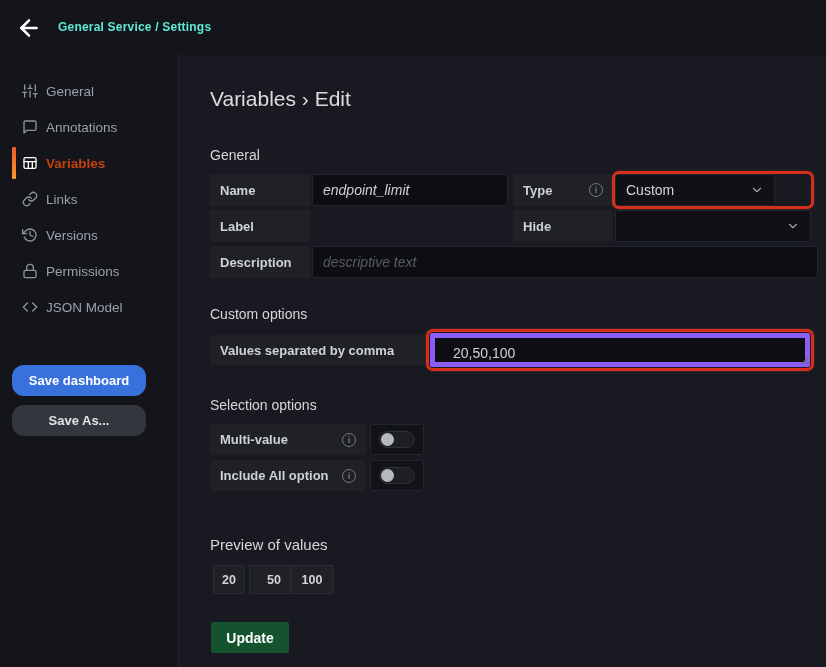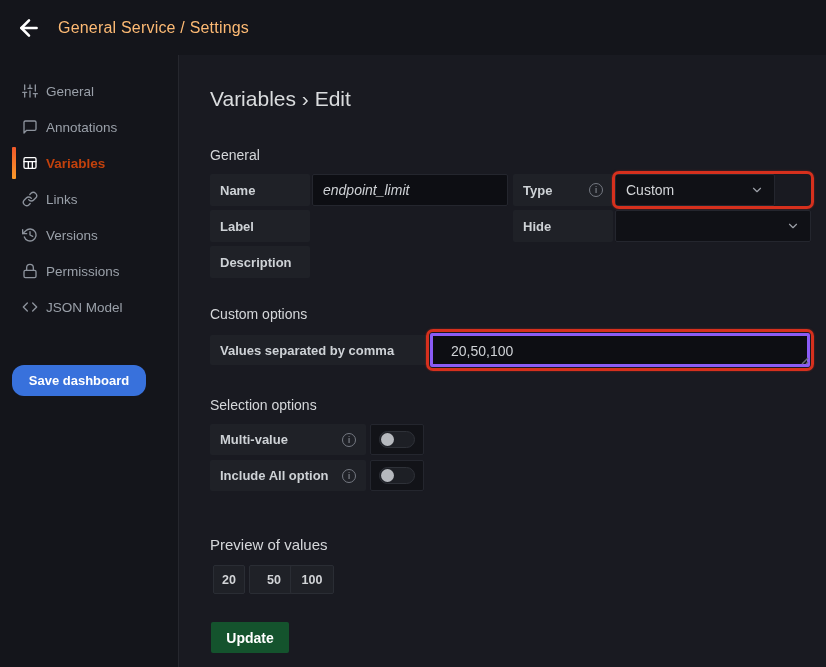--- a/index.html
+++ b/index.html
@@ -3,21 +3,21 @@
 <meta charset="utf-8">
 <style>
   * { margin:0; padding:0; box-sizing:border-box; }
   html,body { background:#0e0f13; }
   body { font-family:"Liberation Sans", sans-serif; }
   .page { position:relative; width:826px; height:667px; background:#14151b; overflow:hidden; }
 
   
   .header { position:absolute; left:0; top:0; width:826px; height:55px; background:#14151b; }
   .back-btn { position:absolute; left:14px; top:13px; width:30px; height:30px; display:flex; align-items:center; justify-content:center; cursor:pointer; background:none; border:none; color:#ffffff; }
-  .header-title { position:absolute; left:58px; top:0; height:55px; line-height:55px; font-size:16px; font-weight:400; color:#fdba74; letter-spacing:.2px; }
+  .header-title { position:absolute; left:58px; top:0; height:55px; line-height:55px; font-size:12px; font-weight:700; color:#5eead4; letter-spacing:.2px; }
 
   
   .sidebar { position:absolute; left:0; top:55px; width:179px; height:612px; background:#14151b; border-right:1px solid #26272e; }
   .nav { position:absolute; left:0; top:18px; width:100%; }
   .nav-item { position:relative; height:36px; display:flex; align-items:center; padding-left:22px; gap:8px; color:#9aa0a9; font-size:13.5px; cursor:pointer; }
   .nav-item .nav-ico { width:16px; height:16px; flex:0 0 16px; color:#8d939d; display:flex; }
   .nav-item.active { color:#c2410c; font-weight:700; }
   .nav-item.active .nav-ico { color:#ffffff; }
   .active-bar { position:absolute; left:12px; top:2px; width:4px; height:32px; border-radius:1px;
                 background:linear-gradient(180deg,#f0582a 0%,#fb9a2a 100%); }
@@ -35,21 +35,21 @@
   .finput { position:absolute; height:32px; background:#0d0e13; border:1px solid #24262e; border-radius:2px; color:#cfd2d6; font-size:14px; font-family:inherit; padding:0 10px; outline:none;font-style:italic; }
   .finput::placeholder { color:#595c64; }
   .fselect { position:absolute; height:32px; background:#101116; border:1px solid #24262e; border-radius:2px; color:#d3d5d8; font-size:14px; display:flex; align-items:center; padding:0 10px; cursor:pointer; }
   .fselect .sel-text { flex:1; }
   .fselect .chev { width:14px; height:14px; color:#9da1a8; display:flex; }
 
   .info-ico { width:14px; height:14px; border:1px solid #757982; border-radius:50%; color:#9a9ea6; font-size:9.5px; line-height:12px; text-align:center; font-weight:400; flex:0 0 14px; }
 
   .highlight { position:absolute; border:3px solid #d6301d; border-radius:7px; pointer-events:none; box-shadow:0 0 2px rgba(214,48,29,.55); }
 
-  .ftextarea { position:absolute; background:#0d0e13; border:3px solid #8b5cf6; border-radius:2px; color:#cfd2d6; font-size:14px; font-family:inherit; padding:7px 10px 0 18px; outline:none; resize:none; overflow:hidden; }
+  .ftextarea { position:absolute; background:#0d0e13; border:5px solid #8b5cf6; border-radius:2px; color:#cfd2d6; font-size:14px; font-family:inherit; padding:7px 10px 0 18px; outline:none; resize:none; overflow:hidden; }
   .grip { position:absolute; color:#6a6e76; }
 
   .switch-box { position:absolute; width:54px; height:31px; background:#121318; border:1px solid #24262e; border-radius:2px; display:flex; align-items:center; justify-content:center; cursor:pointer; }
   .switch-pill { position:relative; width:36px; height:17px; background:#1d1f25; border:1px solid #2e3138; border-radius:9px; }
   .switch-knob { position:absolute; left:1px; top:1px; width:13px; height:13px; border-radius:50%; background:#b6b9be; }
 
   .chip { position:absolute; height:29px; top:510px; background:#1f2127; border:1px solid #2a2d34; border-radius:2px; color:#d2d4d7; font-size:12.5px; font-weight:600; display:flex; align-items:center; justify-content:center; }
   .update-btn { position:absolute; left:32px; top:567px; width:78px; height:31px; background:#14532d; border:none; border-radius:2px; color:#ffffff; font-family:inherit; font-size:14px; font-weight:600; cursor:pointer; }
 
   svg { display:block; }
@@ -150,20 +150,21 @@
               <polyline points="16 18 22 12 16 6"></polyline>
               <polyline points="8 6 2 12 8 18"></polyline>
             </svg>
         </span>
         <span>JSON Model</span>
       </div>
 
     </div>
 
     <button class="side-btn btn-blue" style="top:310px;">Save dashboard</button>
+    <button class="side-btn btn-gray" style="top:350px;">Save As...</button>
   </div>
 
   <div class="main">
 
     <div class="h1">Variables › Edit</div>
 
     <div class="section-h" style="top:92px;">General</div>
 
     <div class="flabel" style="left:31px; top:119px; width:100px;">
       <span>Name</span>
@@ -195,20 +196,21 @@
       <span class="chev">
         <svg width="14" height="14" viewBox="0 0 24 24" fill="none" stroke="currentColor" stroke-width="2" stroke-linecap="round" stroke-linejoin="round">
             <polyline points="6 9 12 15 18 9"></polyline>
           </svg>
       </span>
     </div>
 
     <div class="flabel" style="left:31px; top:191px; width:100px;">
       <span>Description</span>
     </div>
+    <input class="finput" style="left: 133px; top: 191px; width: 506px;" placeholder="descriptive text">
 
     <div class="section-h" style="top:251px;">Custom options</div>
     <div class="flabel" style="left:31px; top:280px; width:218px; height:30px;">
       <span>Values separated by comma</span>
     </div>
     <textarea class="ftextarea" style="left: 251px; top: 278px; width: 380px; height: 34px;">20,50,100</textarea>
     <span class="grip" style="left:620px; top:300px;">
       <svg width="10" height="10" viewBox="0 0 10 10" stroke="currentColor" stroke-width="1.4">
           <line x1="9" y1="3" x2="3" y2="9"></line>
           <line x1="9" y1="7" x2="7" y2="9"></line>

